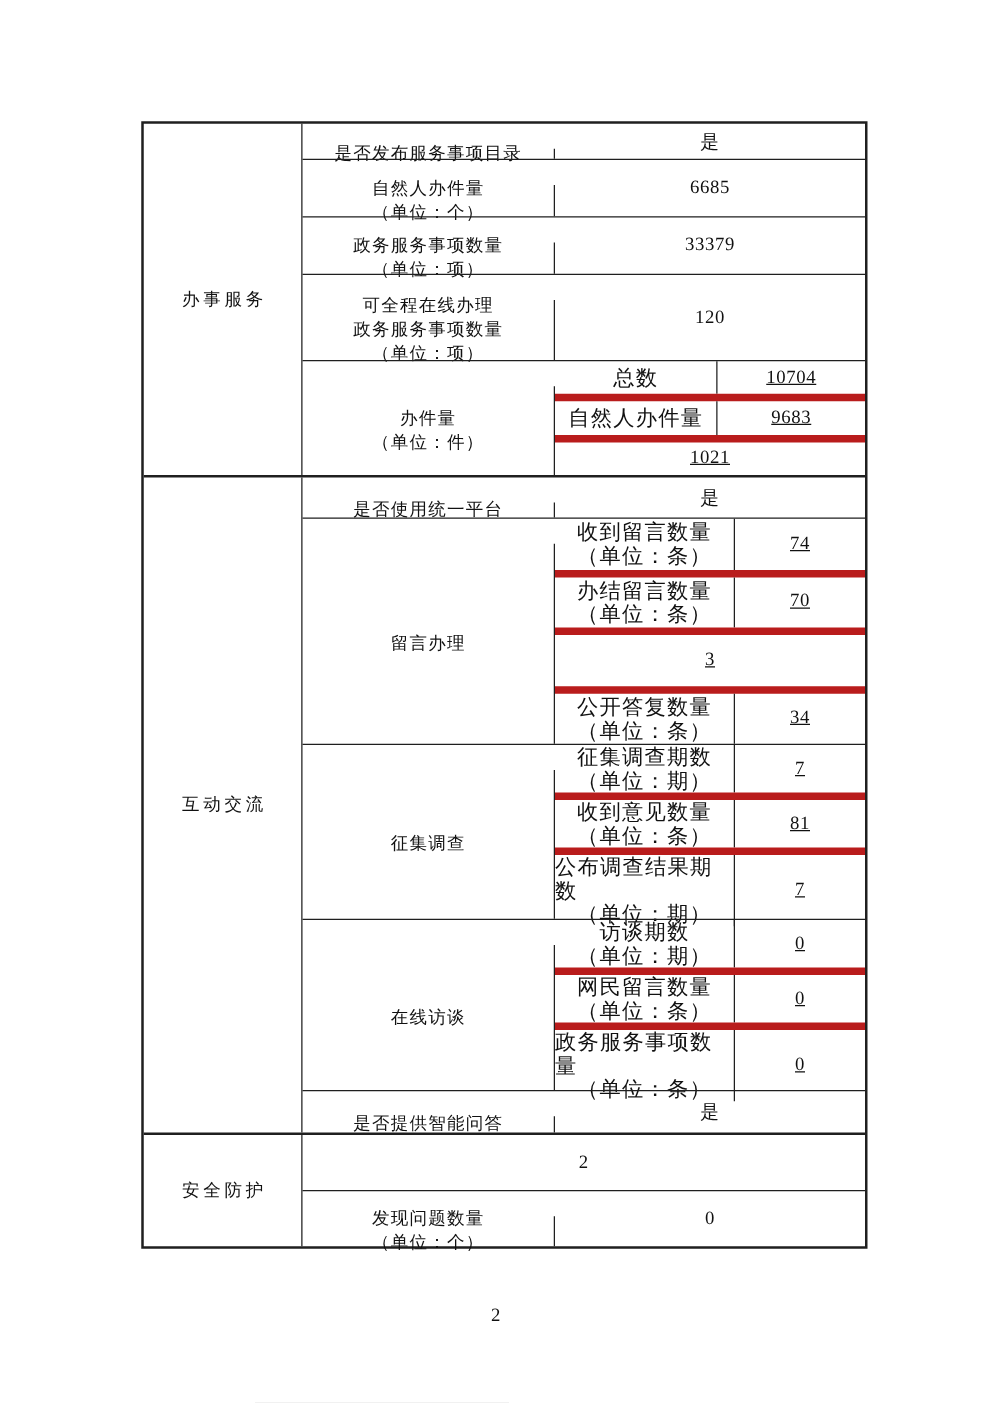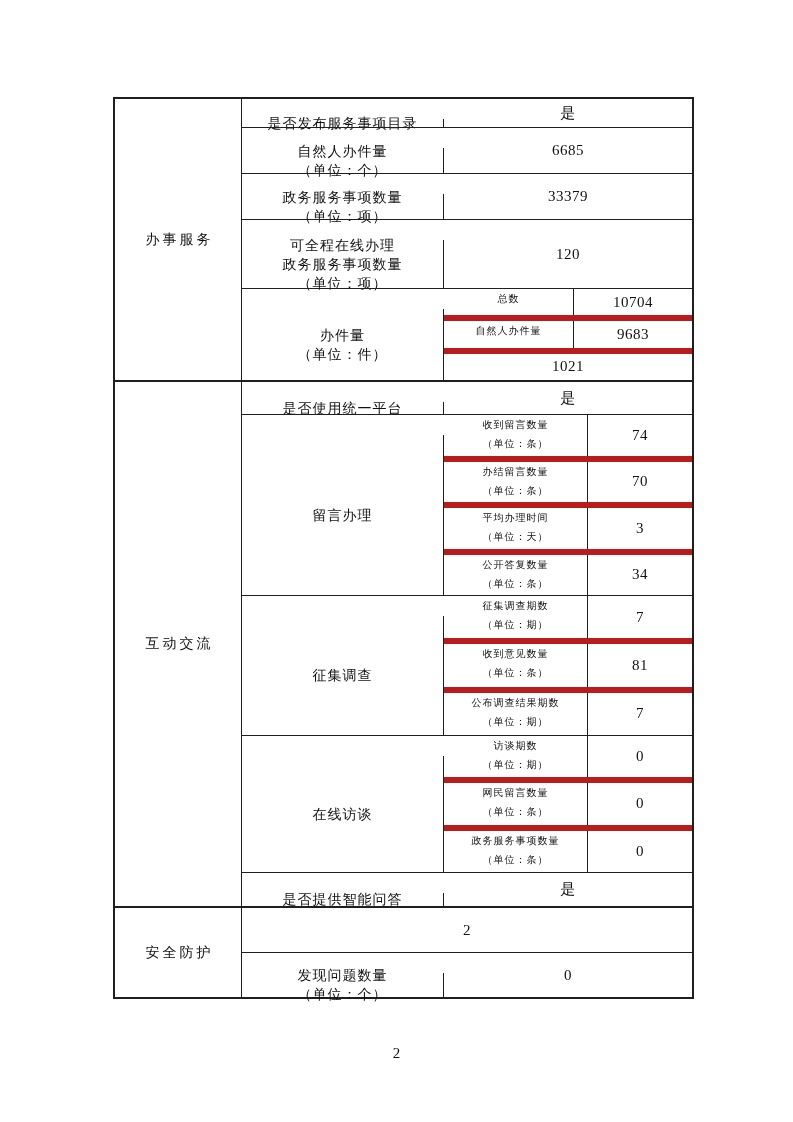--- a/index.html
+++ b/index.html
@@ -59,34 +59,35 @@
     letter-spacing: 0.5px;
   }
   .subrows { flex: 1; display: flex; flex-direction: column; }
   .subrow { display: flex; flex: 1 1 0; }
   .subrow + .subrow { border-top: 6px solid #b91c1c; }
   .sub-label {
     border-right: 1px solid #1f1f1f;
     display: flex;
     flex-direction: column;
     align-items: center;
-    justify-content: flex-start;
-    font-size: 10px;
+    justify-content: center;
+    font-size: 17px;
     line-height: 19px;
     letter-spacing: 1px;
   }
   .sub-label.w130 { flex: 0 0 130px; }
   .sub-label.w144 { flex: 0 0 144px; }
   .sub-value {
     flex: 1;
     display: flex;
     align-items: center;
     justify-content: center;
     font-size: 15px;
     letter-spacing: 0.5px;
+    text-decoration: underline;
   }
   .page-number {
     position: absolute;
     left: 0;
     right: 0;
     top: 1045px;
     text-align: center;
     font-size: 15px;
   }
 </style>
@@ -184,24 +185,20 @@
               <div class="sub-value">74</div>
             </div>
             <div class="subrow">
               <div class="sub-label w144">
                 <div>办结留言数量</div>
                 <div>（单位：条）</div>
               </div>
               <div class="sub-value">70</div>
             </div>
             <div class="subrow">
-              <div class="sub-label w144">
-                <div>平均办理时间</div>
-                <div>（单位：天）</div>
-              </div>
               <div class="sub-value">3</div>
             </div>
             <div class="subrow">
               <div class="sub-label w144">
                 <div>公开答复数量</div>
                 <div>（单位：条）</div>
               </div>
               <div class="sub-value">34</div>
             </div>
           </div>

